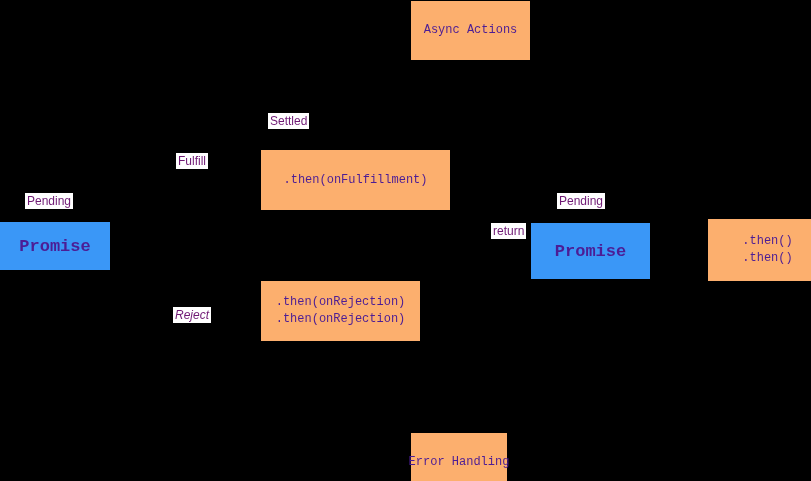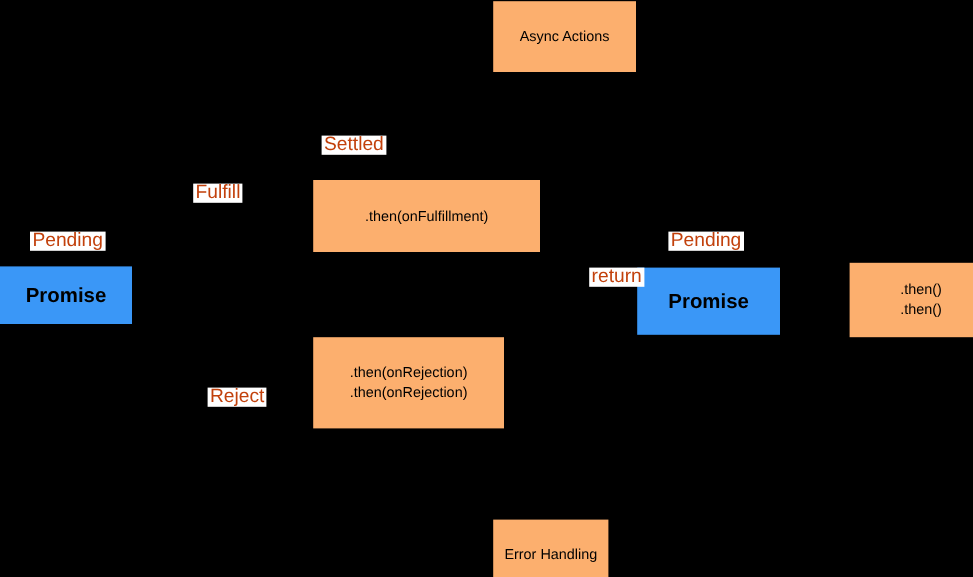--- a/index.html
+++ b/index.html
@@ -15,33 +15,34 @@
     overflow: hidden;
     font-family: "Liberation Sans", sans-serif;
   }
   .node {
     position: absolute;
     display: flex;
     flex-direction: column;
     align-items: center;
     justify-content: center;
     text-align: right;
-    color: #000000;
+    color: #4c1d95;
     font-size: 12px;
     line-height: 17px;
     box-sizing: border-box;
+    font-family: Liberation Mono, monospace;
   }
   .node.orange { background: #fcaf6e; }
   .node.blue   { background: #3a97f7; font-weight: bold; font-size: 17px; }
   .node-line { display: block; white-space: nowrap; }
   .edge-label {
     position: absolute;
     background: #ffffff;
-    color: #c2410c;
-    font-size: 16px;
+    color: #701a75;
+    font-size: 12px;
     line-height: 14px;
     padding: 1px 2px;
     white-space: nowrap;
     box-sizing: border-box;
     text-align: right;
   }
   .connector {
     position: absolute;
     background: #000000;
   }
@@ -64,21 +65,21 @@
   </div>
 
   <div class="node blue" style="left:0px; top:222px; width:110px; height:48px;">
     <span class="node-line">Promise</span>
   </div>
 
   <div class="node orange" style="left:261px; top:150px; width:189px; height:60px;">
     <span class="node-line">.then(onFulfillment)</span>
   </div>
 
-  <div class="node orange" style="left:261px; top:281px; width:159px; height:76px;">
+  <div class="node orange" style="left:261px; top:281px; width:159px; height:60px;">
     <span class="node-line">.then(onRejection)</span>
     <span class="node-line">.then(onRejection)</span>
   </div>
 
   <div class="node blue" style="left:531px; top:223px; width:119px; height:56px;">
     <span class="node-line">Promise</span>
   </div>
 
   <div class="node orange" style="left:708px; top:219px; width:119px; height:62px;">
     <span class="node-line">.then()</span>
@@ -86,21 +87,21 @@
   </div>
 
   <div class="node orange" style="left:411px; top:421px; width:96px; height:59px;margin-top:12px;">
     <span class="node-line">Error Handling</span>
   </div>
 
   <div class="edge-label" style="left:25px; top:193px;">Pending</div>
 
   <div class="edge-label" style="left:268px; top:113px;">Settled</div>
 
-  <div class="edge-label" style="left:161px; top:153px;">Fulfill</div>
+  <div class="edge-label" style="left:176px; top:153px;">Fulfill</div>
 
-  <div class="edge-label" style="left:173px; top:323px;">Reject</div>
+  <div class="edge-label" style="left:173px; top:307px;font-style:italic;">Reject</div>
 
   <div class="edge-label" style="left:491px; top:223px;">return</div>
 
   <div class="edge-label" style="left:557px; top:193px;">Pending</div>
 
 </div>
 
 </body></html>

